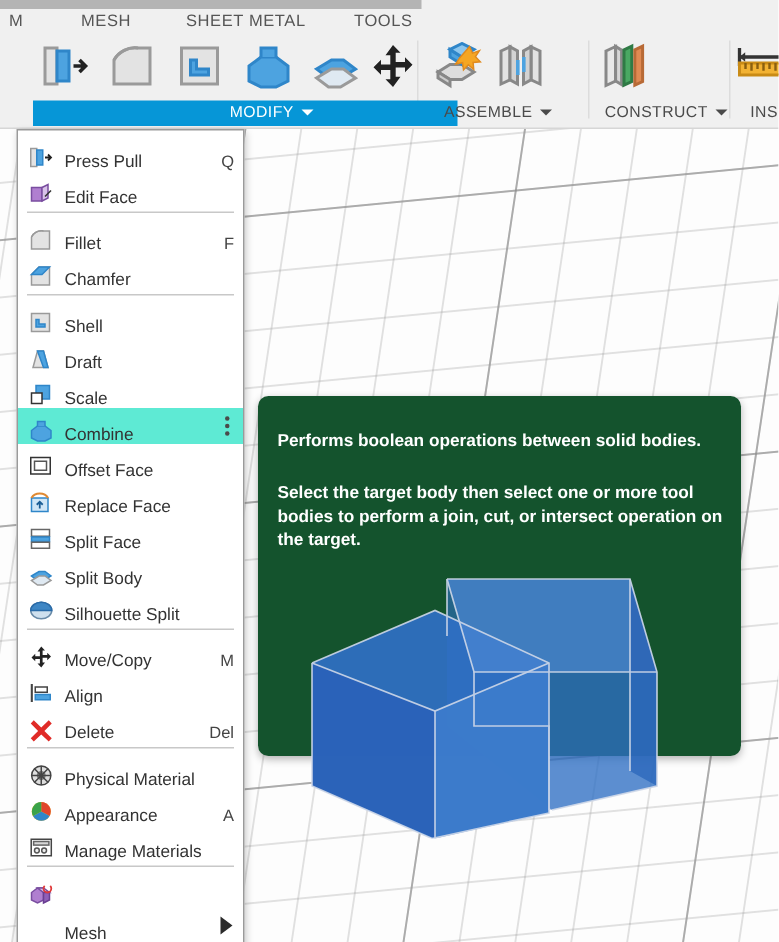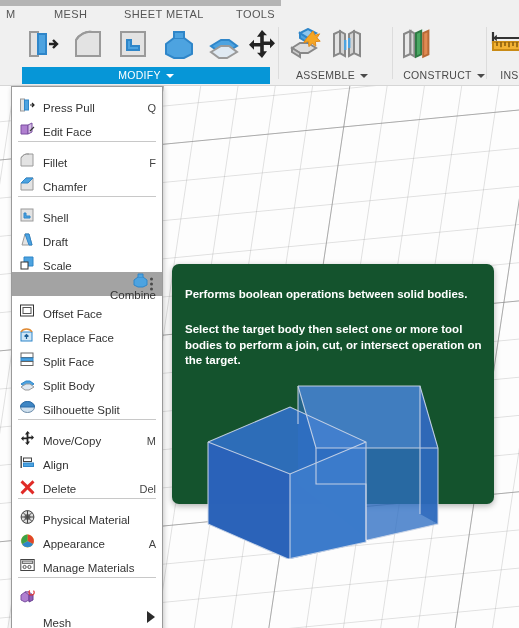--- a/index.html
+++ b/index.html
@@ -59,21 +59,21 @@
     position:absolute;left:11px;top:86px;width:150px;
     background:#ffffff;border:1px solid #9a9a9a;
     box-shadow:1px 2px 5px rgba(0,0,0,.22);
     padding:3px 0 3px 0;
     z-index:20;
   }
   .mitem{
     position:relative;height:24px;display:flex;align-items:flex-end;
     padding:0 6px 0 7px;cursor:default;
   }
-  .mitem.sel{background:#a3a3a3;flex-direction:column;}
+  .mitem.sel{background:#5eead4;}
   .mitem .mico{
     width:17px;height:17px;margin-right:7px;flex:0 0 17px;
     position:relative;
   }
   .mitem .mlabel{
     font-size:11.5px;color:#333;white-space:nowrap;flex:1 1 auto;
   }
   .mitem .mkey{
     font-size:11px;color:#444;margin-left:6px;white-space:nowrap;
   }
@@ -181,21 +181,21 @@
         <path d="M5.2 1.5 v11.5 l2 1.2 V2.7z" fill="#d6d6d6" stroke="#888"></path>
         <path d="M8 2.6 l2.6 -1.2 v11.8 L8 14.4z" fill="#4aa863" stroke="#2f7a45"></path>
         <path d="M11.6 2.6 l2.6 -1.2 v11.8 l-2.6 1.2z" fill="#e08a53" stroke="#b86a36"></path>
       </svg></div>
     <div class="ribicon" style="left: 490px;"><svg width="34" height="34" viewBox="0 0 17 17">
         <path d="M1.5 2 V8 M1.5 5 H15" stroke="#333" stroke-width="1.1" fill="none"></path>
         <path d="M3.4 3.4 L1.5 5 l1.9 1.6" fill="#333"></path>
         <rect x="1.5" y="7" width="14" height="4" fill="#f2b233" stroke="#c98b16"></rect>
         <path d="M3.5 7 v2 M5.5 7 v2.6 M7.5 7 v2 M9.5 7 v2.6 M11.5 7 v2 M13.5 7 v2.6" stroke="#8a5f10" stroke-width=".8"></path>
       </svg></div>
-    <div class="riblabel active" style="left: 22px; width: 248px; top: 43px;"><span>MODIFY</span><span style="display: inline-block; margin-left: 5px; width: 0px; height: 0px; border-left: 4px solid transparent; border-right: 4px solid transparent; border-top: 4px solid rgb(255, 255, 255); vertical-align: middle;"></span></div>
+    <div class="riblabel active" style="left: 22px; width: 248px; top: 43px; padding-left: 35px;"><span>MODIFY</span><span style="display: inline-block; margin-left: 5px; width: 0px; height: 0px; border-left: 4px solid transparent; border-right: 4px solid transparent; border-top: 4px solid rgb(255, 255, 255); vertical-align: middle;"></span></div>
     <div class="riblabel" style="left: 280px; width: 104px; top: 43px;"><span>ASSEMBLE</span><span style="display: inline-block; margin-left: 5px; width: 0px; height: 0px; border-left: 4px solid transparent; border-right: 4px solid transparent; border-top: 4px solid rgb(74, 74, 74); vertical-align: middle;"></span></div>
     <div class="riblabel" style="left: 392px; width: 104px; top: 43px;"><span>CONSTRUCT</span><span style="display: inline-block; margin-left: 5px; width: 0px; height: 0px; border-left: 4px solid transparent; border-right: 4px solid transparent; border-top: 4px solid rgb(74, 74, 74); vertical-align: middle;"></span></div>
     <div class="riblabel" style="left: 494px; width: 60px; top: 43px;"><span>INSPECT</span></div>
   </div>
 
 <div id="menu">
     <div class="mitem">
       <span class="mico"><svg width="17" height="17" viewBox="0 0 17 17">
           <rect x="1.5" y="2" width="4" height="12" fill="#e3e3e3" stroke="#9a9a9a"></rect>
           <rect x="5.5" y="3" width="4" height="10" fill="#4da3e0" stroke="#2f86c9"></rect>

